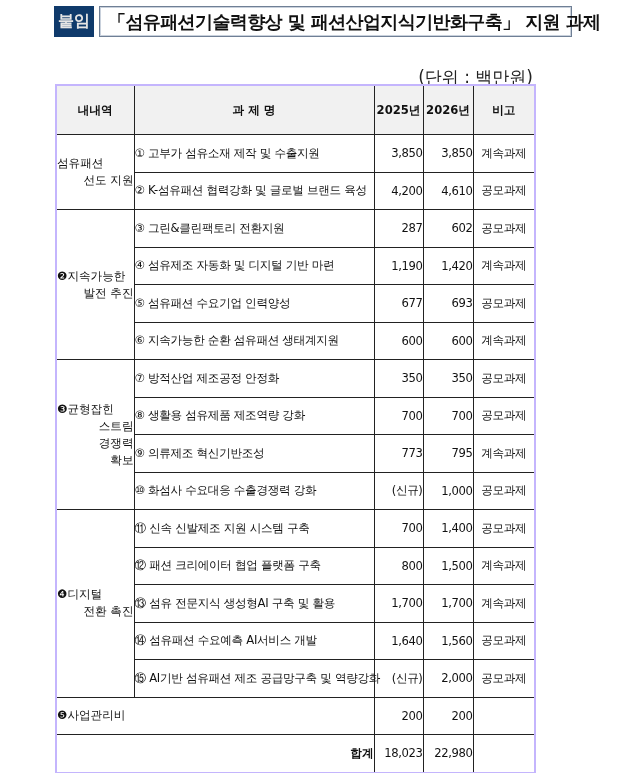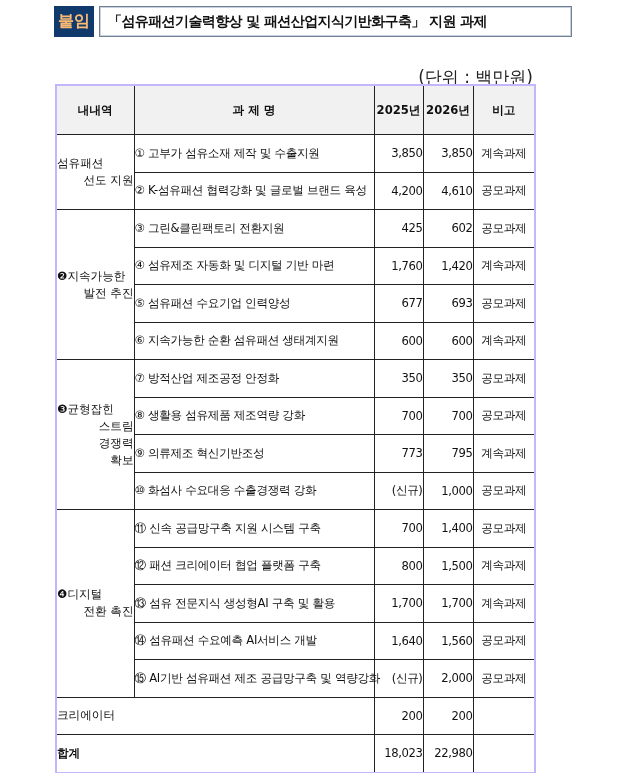--- a/index.html
+++ b/index.html
@@ -1,30 +1,30 @@
 <!DOCTYPE html>
 <html><head>
 <meta charset="utf-8">
 <style>
   html, body { margin: 0; padding: 0; background: #ffffff; }
   body { width: 619px; height: 773px; position: relative; font-family: "DejaVu Sans", "Liberation Sans", sans-serif; color: #111; overflow: hidden; }
   .title-wrap { position: absolute; left: 54px; top: 6px; height: 31px; display: flex; }
-  .badge { width: 40px; height: 31px; background: #0f3a6b; color: #fdba74; font-weight: bold; font-size: 16px; display: flex; align-items: center; justify-content: center; letter-spacing: 0px; }
+  .badge { width: 40px; height: 31px; background: #0f3a6b; color: #e5e5e5; font-weight: bold; font-size: 16px; display: flex; align-items: center; justify-content: center; letter-spacing: 0px; }
   .title-box { margin-left: 5px; height: 29px; border: 1px solid #6f7f95; box-shadow: inset 0 0 0 1px #c9d1dc; display: flex; align-items: center; padding: 0 8px 0 8px; width: 455px; box-sizing: content-box; }
-  .title-text { font-size: 14px; font-weight: bold; white-space: nowrap; letter-spacing: -0.6px; }
+  .title-text { font-size: 18px; font-weight: bold; white-space: nowrap; letter-spacing: -0.6px; }
   .unit { position: absolute; right: 86px; top: 66px; font-size: 17px; color: #222; white-space: nowrap; }
   table.grid { position: absolute; left: 55px; top: 84px; border-collapse: collapse; width: 479px; table-layout: fixed; }
   table.grid td, table.grid th { border: 1px solid #222; font-size: 11.6px; padding: 0; height: 36.5px; }
   table.grid { border: 2px solid #c4b5fd; }
   th { background: #f1f1f1; font-weight: bold; height: 48px !important; }
   td.cat { vertical-align: middle; padding-left: 4px; line-height: 17px; font-size: 12px; }
   td.task { padding-left: 8px; white-space: nowrap; letter-spacing: -0.3px; margin-left: 20px; }
   td.num { text-align: right; padding-right: 6px; letter-spacing: -0.4px; margin-top: 40px; }
   td.note { text-align: center; letter-spacing: -0.3px; margin-left: 40px; }
-  td.total-label { text-align: left; font-weight: bold; }
+  td.total-label { text-align: right; font-weight: bold; }
   .indent { display: block; padding-left: 14px; text-align: right; }
 </style>
 </head>
 <body>
 
 <div class="title-wrap">
   <div class="badge">붙임</div>
   <div class="title-box">
     <span class="title-text">「섬유패션기술력향상 및 패션산업지식기반화구축」 지원 과제</span>
   </div>
@@ -67,27 +67,27 @@
       <td class="num">4,610</td>
       <td class="note">공모과제</td>
     </tr>
 
     <tr>
       <td class="cat" rowspan="4">
         <span>❷지속가능한</span>
         <span class="indent">발전 추진</span>
       </td>
       <td class="task">③ 그린&amp;클린팩토리 전환지원</td>
-      <td class="num">425</td>
+      <td class="num">287</td>
       <td class="num">602</td>
       <td class="note">공모과제</td>
     </tr>
     <tr>
       <td class="task">④ 섬유제조 자동화 및 디지털 기반 마련</td>
-      <td class="num">1,760</td>
+      <td class="num">1,190</td>
       <td class="num">1,420</td>
       <td class="note">계속과제</td>
     </tr>
     <tr>
       <td class="task">⑤ 섬유패션 수요기업 인력양성</td>
       <td class="num">677</td>
       <td class="num">693</td>
       <td class="note">공모과제</td>
     </tr>
     <tr>
@@ -126,21 +126,21 @@
       <td class="num">(신규)</td>
       <td class="num">1,000</td>
       <td class="note">공모과제</td>
     </tr>
 
     <tr>
       <td class="cat" rowspan="5">
         <span>❹디지털</span>
         <span class="indent">전환 촉진</span>
       </td>
-      <td class="task">⑪ 신속 공급망구축 지원 시스템 구축</td>
+      <td class="task">⑪ 신속 신발제조 지원 시스템 구축</td>
       <td class="num">700</td>
       <td class="num">1,400</td>
       <td class="note">공모과제</td>
     </tr>
     <tr>
       <td class="task">⑫ 패션 크리에이터 협업 플랫폼 구축</td>
       <td class="num">800</td>
       <td class="num">1,500</td>
       <td class="note">계속과제</td>
     </tr>
@@ -157,21 +157,21 @@
       <td class="note">공모과제</td>
     </tr>
     <tr>
       <td class="task">⑮ AI기반 섬유패션 제조 공급망구축 및 역량강화</td>
       <td class="num">(신규)</td>
       <td class="num">2,000</td>
       <td class="note">공모과제</td>
     </tr>
 
     <tr>
-      <td class="cat" colspan="2">크리에이터</td>
+      <td class="cat" colspan="2">❺사업관리비</td>
       <td class="num">200</td>
       <td class="num">200</td>
       <td class="note"></td>
     </tr>
 
     <tr>
       <td class="total-label" colspan="2">합계</td>
       <td class="num">18,023</td>
       <td class="num">22,980</td>
       <td class="note"></td>

